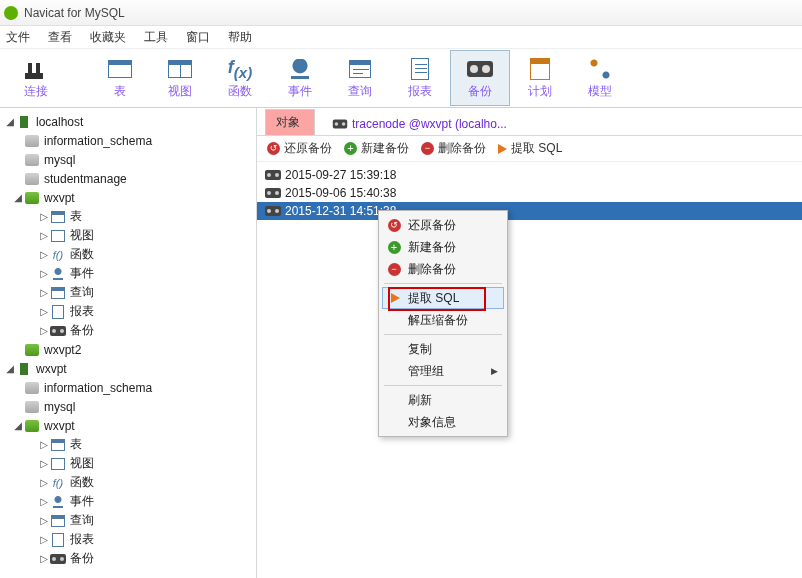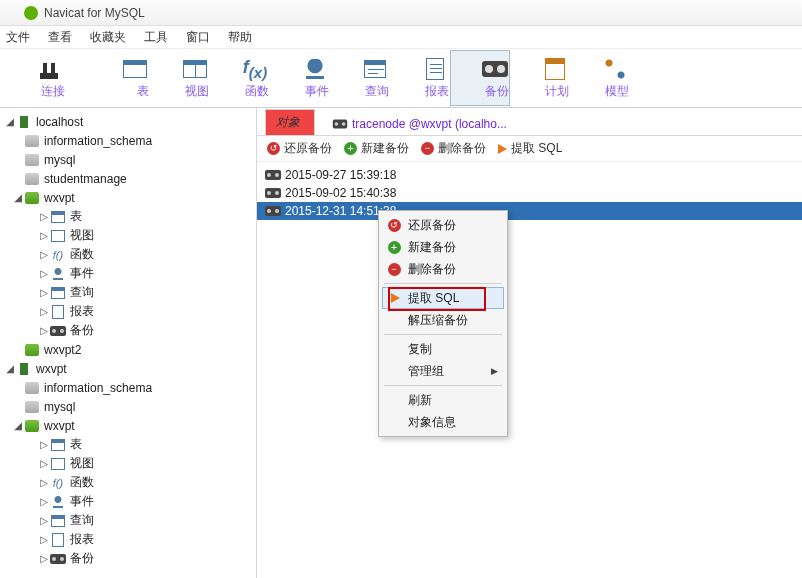--- a/index.html
+++ b/index.html
@@ -1,29 +1,29 @@
 <!DOCTYPE html>
 <html><head>
 <meta charset="utf-8">
 <style>
   * { box-sizing: border-box; font-family: "Microsoft YaHei", "Segoe UI", sans-serif; }
   body { margin: 0; padding: 0; width: 802px; height: 578px; background: #fff; overflow: hidden; font-size: 12px; color: #222; }
 
   
-  .titlebar { height: 26px; background: linear-gradient(#fdfdfd,#f1f1f1); display:flex; align-items:center; padding:0 24px; border-bottom:1px solid #e0e0e0; }
+  .titlebar { height: 26px; background: linear-gradient(#fdfdfd,#f1f1f1); display:flex; align-items:center; padding:0 4px; border-bottom:1px solid #e0e0e0; }
   .titlebar .frog { width:14px; height:14px; border-radius:50%; background:#5cb000; margin-right:6px; }
   .titlebar .title { color:#444; }
 
   
   .menubar { height:22px; display:flex; align-items:center; padding:0 6px; gap:18px; background:#fff; }
   .menubar span { color:#333; cursor:default; }
 
   
   .toolbar { height:60px; background:#fff; border-top:1px solid #eee; border-bottom:1px solid #d0d0d0; display:flex; align-items:center; padding:0 6px; }
-  .tool { width:60px; height:56px; display:flex; flex-direction:column; align-items:flex-end; justify-content:center; gap:2px; border:1px solid transparent; }
+  .tool { width:60px; height:56px; display:flex; flex-direction:column; align-items:center; justify-content:center; gap:2px; border:1px solid transparent; }
   .tool.active { background:#e8f0f6; border:1px solid #9fbcd3; }
   .tool .ticon { width:28px; height:24px; display:flex; align-items:center; justify-content:center; }
   .tool .tlabel { font-size:12px; color:#8b5cf6; }
   .toolsep { width:24px; }
 
   
   .i-plug { width:22px; height:20px; background:
     linear-gradient(#333,#333) 3px 4px/4px 10px no-repeat,
     linear-gradient(#333,#333) 11px 4px/4px 10px no-repeat,
     linear-gradient(#333,#333) 0 14px/18px 6px no-repeat; }
@@ -65,21 +65,21 @@
   .bak-ico { width:16px;height:10px;background:#444;border-radius:2px;position:relative; }
   .bak-ico::before,.bak-ico::after{content:"";position:absolute;width:4px;height:4px;background:#ccc;border-radius:50%;top:3px;}
   .bak-ico::before{left:2px;} .bak-ico::after{right:2px;}
 
   .indent1 { padding-left:12px; }
   .indent2 { padding-left:38px; }
 
   
   .tabs { height:28px; border-bottom:1px solid #d8d8d8; display:flex; align-items:flex-end; padding-left:8px; gap:6px; }
   .tab { padding:4px 14px 4px 10px; border:1px solid transparent; border-bottom:none; color:#333; display:flex; align-items:center; gap:4px; }
-  .tab.active { background:#ef4444; border-color:#d0d0d0;font-style:italic; }
+  .tab.active { background:#fca5a5; border-color:#d0d0d0; }
   .tab .bak-ico { transform:scale(.9); }
 
   
   .actionrow { height:26px; display:flex; align-items:center; gap:12px; padding:0 10px; border-bottom:1px solid #eee; }
   .actionrow .act { display:flex; align-items:center; gap:4px; color:#333; }
   .circ { width:13px;height:13px;border-radius:50%;display:inline-block; }
   .c-red { background:#c33; color:#fff; font-size:9px; text-align:center; line-height:13px; }
   .c-green { background:#3a9a2a; color:#fff; font-size:11px; text-align:center; line-height:12px; }
   .arrow-rt { width:0;height:0;border-top:5px solid transparent;border-bottom:5px solid transparent;border-left:9px solid #e67817; }
 
@@ -438,21 +438,21 @@
           <span>提取 SQL</span>
         </div>
     </div>
     <div class="blist">
       <div class="brow">
           <span class="bak-ico"></span>
           <span>2015-09-27 15:39:18</span>
         </div>
       <div class="brow">
           <span class="bak-ico"></span>
-          <span>2015-09-02 15:40:38</span>
+          <span>2015-09-06 15:40:38</span>
         </div>
       <div class="brow selected">
           <span class="bak-ico"></span>
           <span>2015-12-31 14:51:38</span>
         </div>
     </div>
   </div>
 </div>
 
 <div class="ctx">

